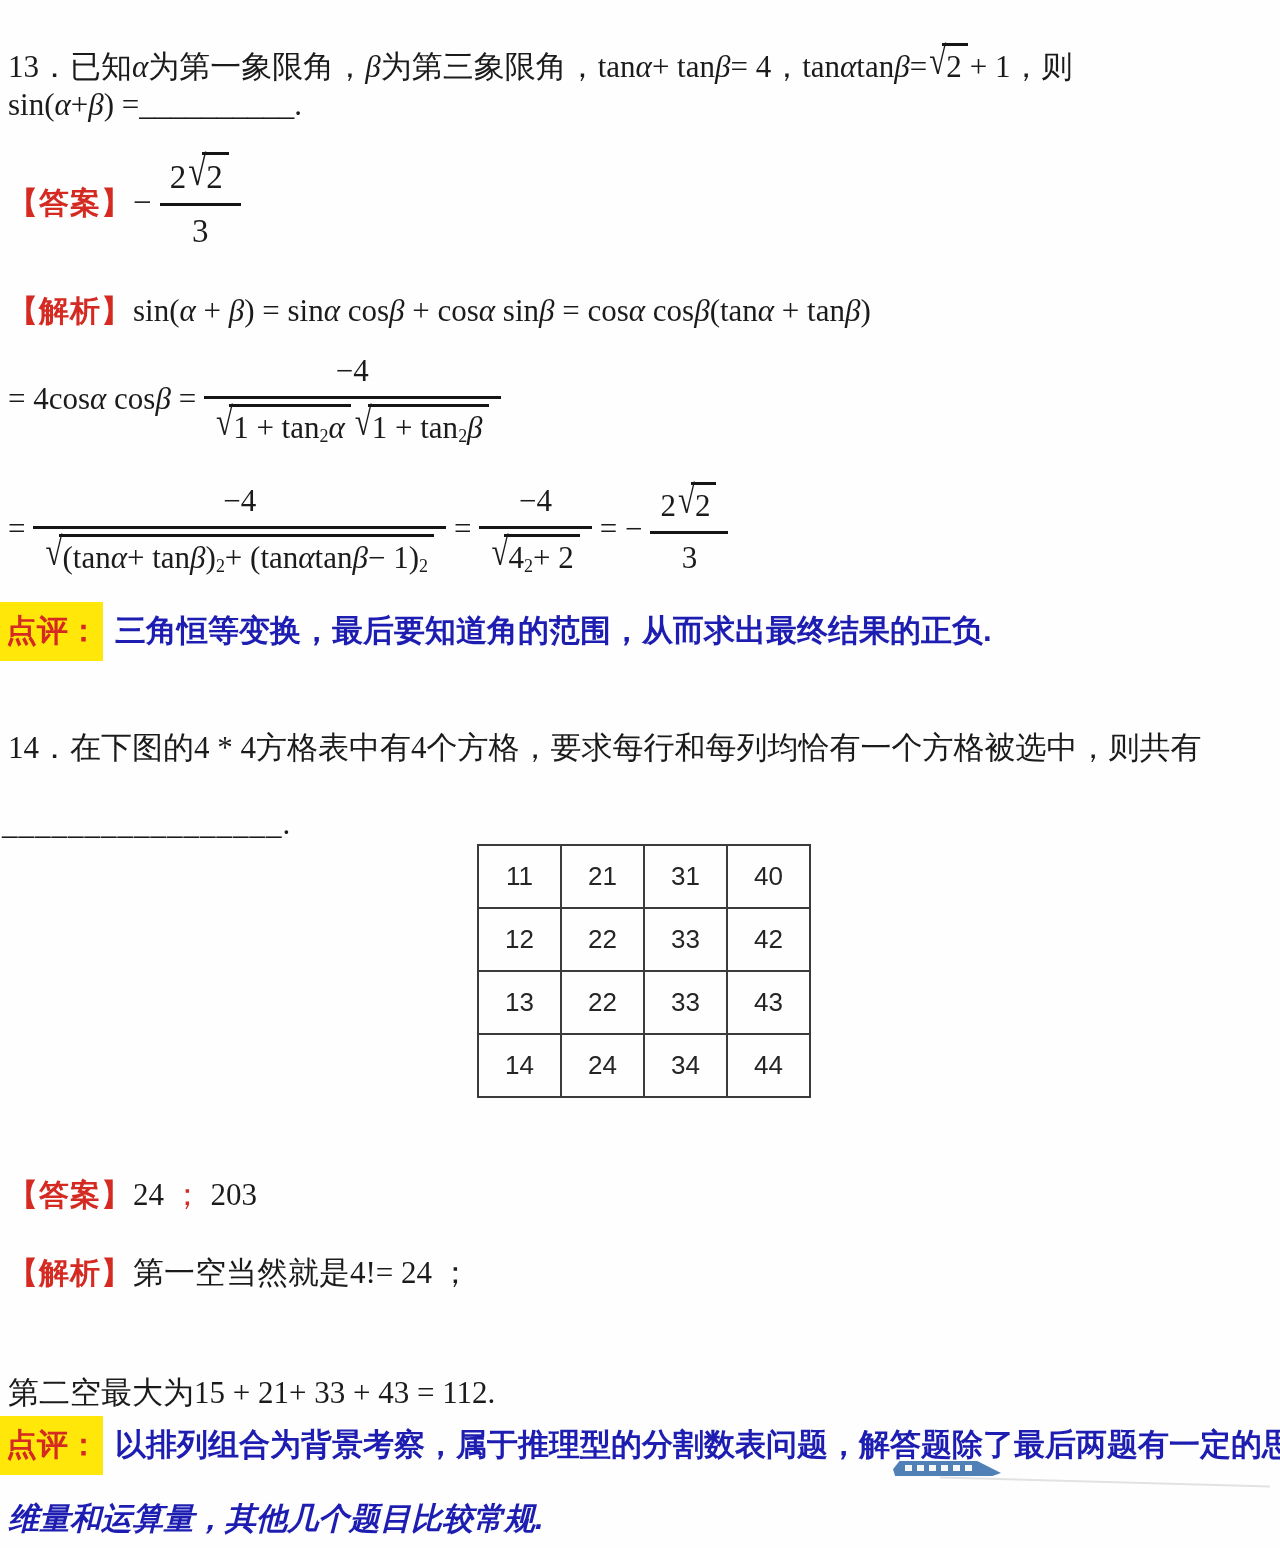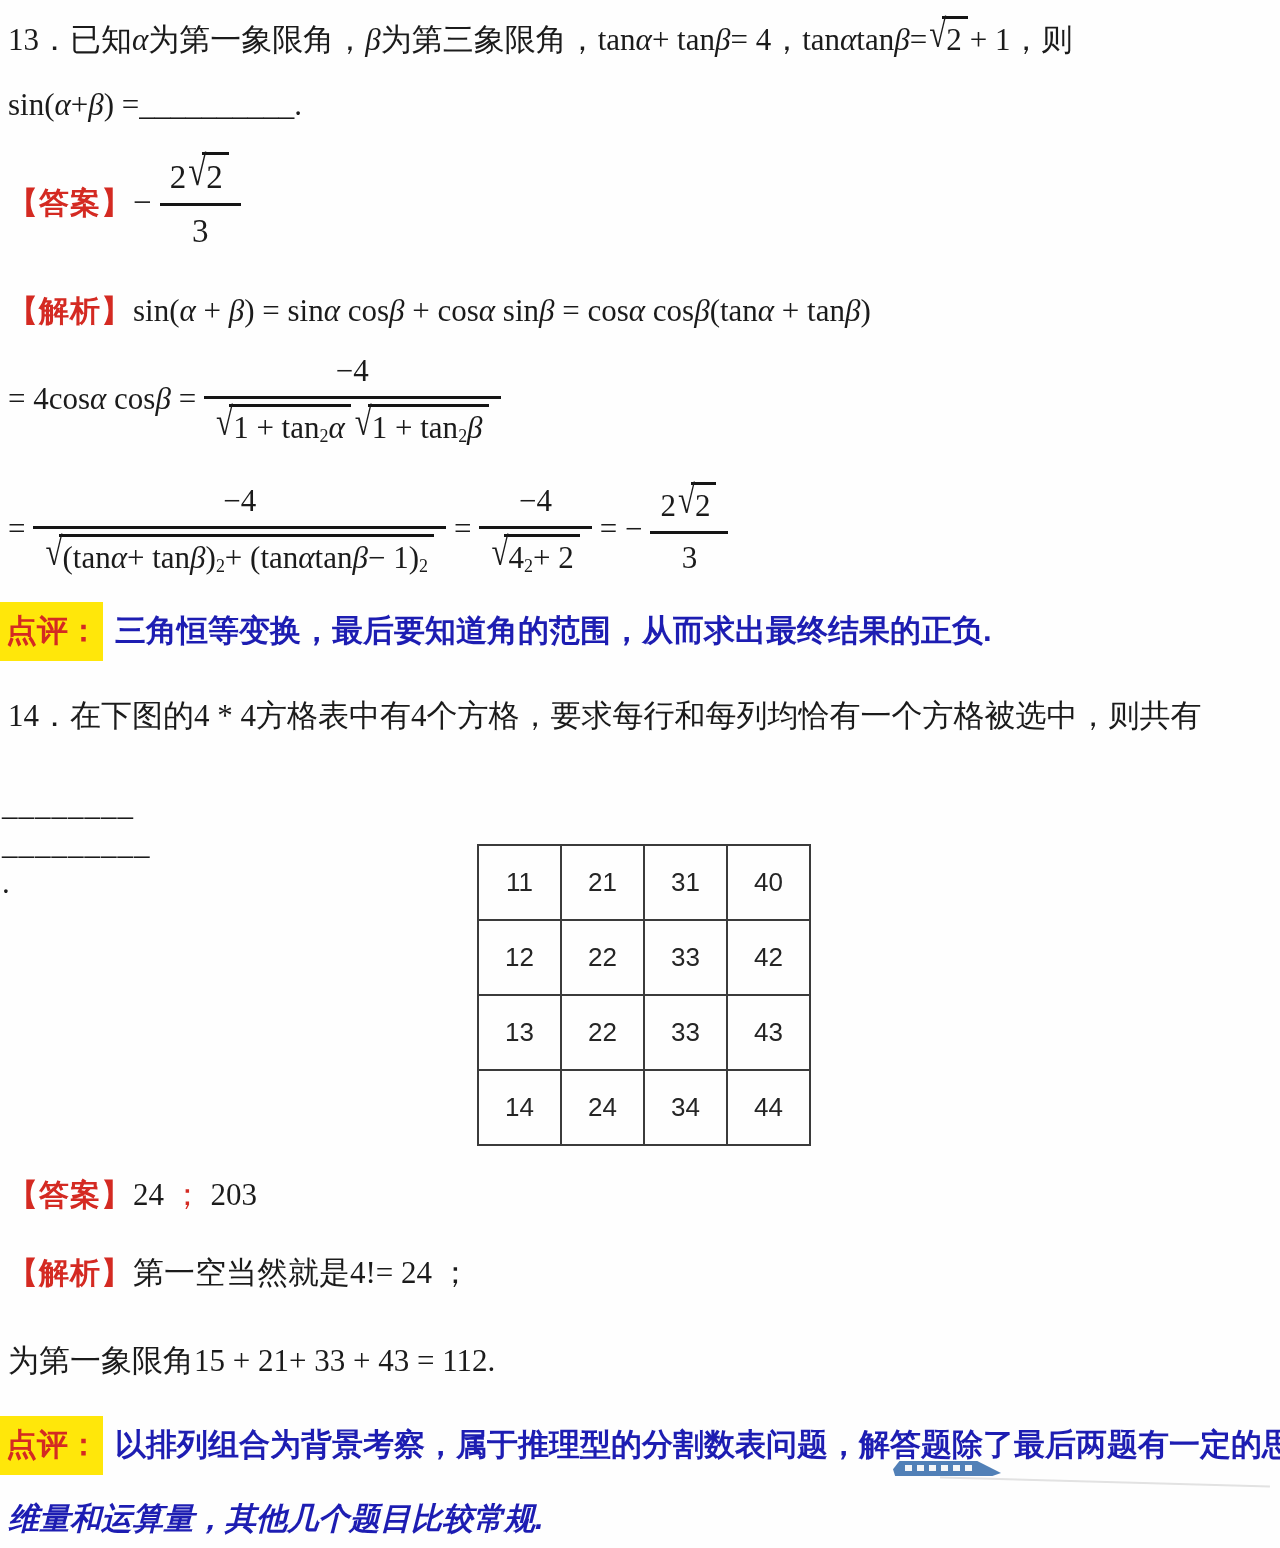--- a/index.html
+++ b/index.html
@@ -8,21 +8,21 @@
     position:relative; width:1280px; height:1548px; margin:0 auto;
     background:#fefefe; overflow:hidden;
     font-family:"Liberation Serif", serif; color:#1b1b1b;
   }
   .mrow {
     position:absolute; display:flex; align-items:center;
     font-size:31px; white-space:nowrap; line-height:1.25;
   }
   .baseline { align-items:baseline; }
   
-  .cn { font-family:"Liberation Serif", serif; }
+  .cn { font-family:"Liberation Serif", serif;margin-top:32px; }
   .rm { font-family:"Liberation Serif", serif; }
   .it { font-family:"Liberation Serif", serif; font-style:italic; }
   .sup { font-size:0.58em; vertical-align:0.65em; }
   .red { color:#d42a22; }
   
   .lbl {
     color:#d42a22; font-family:"Liberation Sans", sans-serif;
     font-weight:bold; font-size:30px; margin-right:1px; letter-spacing:1px;
   }
   
@@ -38,21 +38,21 @@
     background:#ffe70a; color:#d42a22; font-family:"Liberation Sans", sans-serif;
     font-weight:bold; font-size:31px; padding:10px 4px 10px 6px; flex:none;
   }
   .cmt-text {
     color:#1d1db2; font-family:"Liberation Sans", sans-serif;
     font-weight:bold; font-size:31px; margin-left:12px;
   }
   
   table.grid { position:absolute; left:477px; top:844px; border-collapse:collapse; }
   table.grid td {
-    width:83px; height:75px; border:2px solid #3b3b3b; text-align:center;
+    width:83px; height:63px; border:2px solid #3b3b3b; text-align:center;
     font-family:"Liberation Sans", sans-serif; font-size:26px; color:#252525;
   }
   .blank { letter-spacing:1px; }
   
   .train {
     position:absolute; left:893px; top:1461px; width:108px; height:15px;
     background:#3a6fae;
     clip-path:polygon(0 55%, 6% 0, 78% 0, 100% 80%, 92% 100%, 2% 100%);
     opacity:0.88;
   }
@@ -214,21 +214,21 @@
   </div>
 
   <div class="mrow" style="top:602px; left:0;">
     <span class="cmt-label">点评：</span>
     <span class="cmt-text">三角恒等变换，最后要知道角的范围，从而求出最终结果的正负.</span>
   </div>
 
   <div class="mrow baseline" style="top:697px; left:8px;">
     <span class="cn">14．在下图的4 * 4方格表中有4个方格，要求每行和每列均恰有一个方格被选中，则共有</span>
   </div>
-  <div class="mrow baseline" style="top:786px; left:2px;flex-direction:column;">
+  <div class="mrow baseline" style="top:805px; left:2px;">
       <span class="rm blank">________</span>
       <span class="rm blank">_________</span>
       <span class="rm">.</span>
     </div>
 
   <table class="grid">
     <tbody>
         <tr>
       <td>11</td>
       <td>21</td>
@@ -260,21 +260,21 @@
     <span class="lbl">【答案】</span>
     <span><span class="rm">24 </span><span class="red">；</span><span class="rm"> 203</span></span>
   </div>
 
   <div class="mrow baseline" style="top:1254px; left:8px;">
     <span class="lbl">【解析】</span>
     <span><span class="cn">第一空当然就是</span><span class="rm">4!= 24 </span><span class="rm">；</span></span>
   </div>
 
   <div class="mrow baseline" style="top:1342px; left:8px;">
-      <span class="cn">为第一象限角</span>
+      <span class="cn">第二空最大为</span>
       <span class="rm">15 + 21+ 33 + 43 = 112</span>
       <span class="rm"> .</span>
     </div>
 
   <div class="mrow" style="top:1416px; left:0;">
     <span class="cmt-label">点评：</span>
     <span class="cmt-text">以排列组合为背景考察，属于推理型的分割数表问题，解答题除了最后两题有一定的思</span>
   </div>
   <div class="mrow" style="top:1500px; left:8px;">
     <span class="cmt-text" style="margin-left:0;font-style:italic;">维量和运算量，其他几个题目比较常规.</span>

